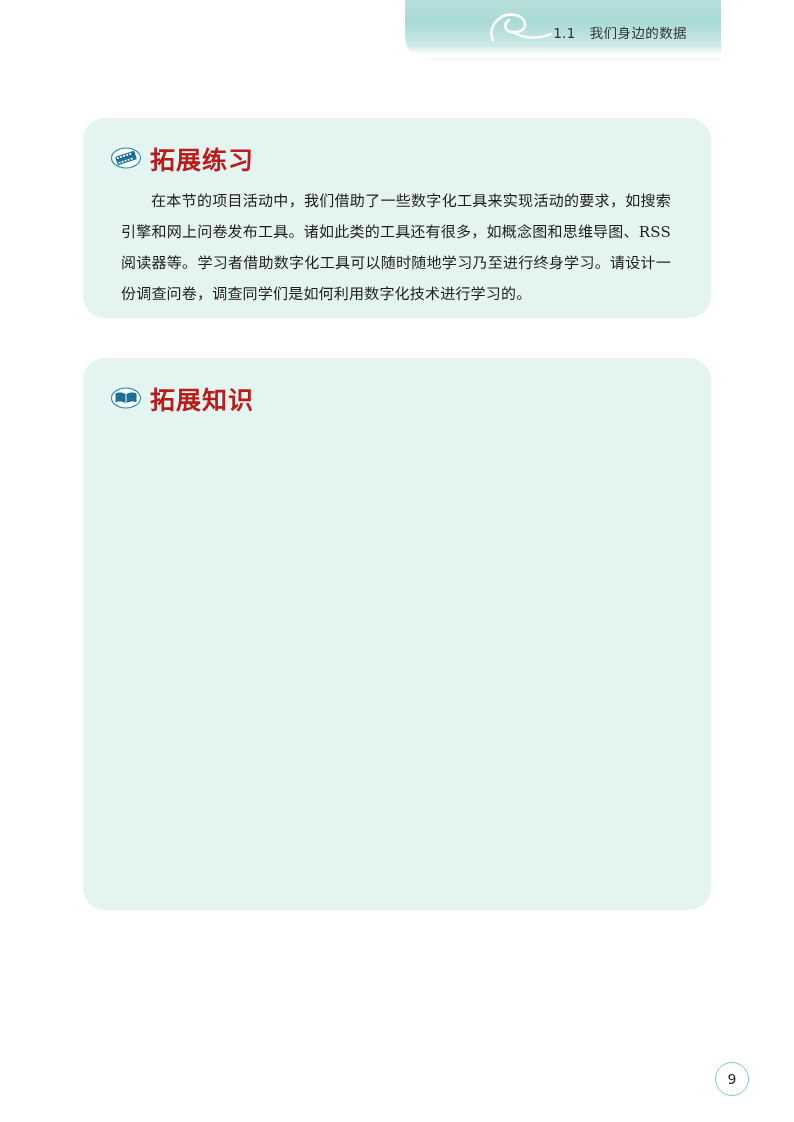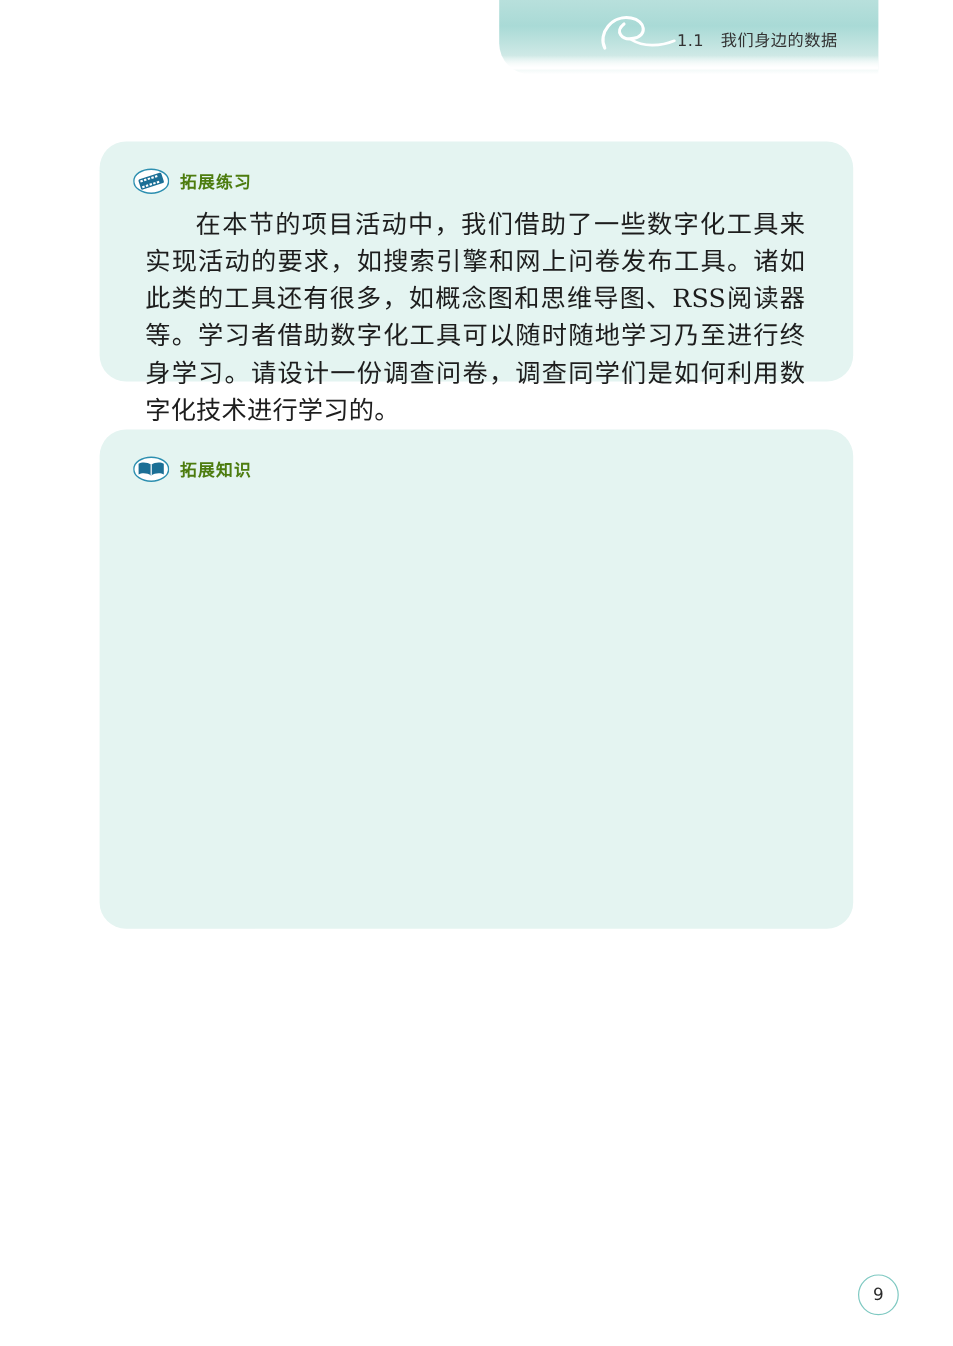--- a/index.html
+++ b/index.html
@@ -13,21 +13,21 @@
     background: #ffffff;
     font-family: "DejaVu Serif", "Liberation Serif", serif;
     position: relative;
     overflow: hidden;
   }
 
   
   .header-band {
     position: absolute;
     top: 0;
-    left: 416px;
+    left: 405px;
     width: 316px;
     height: 62px;
     background: linear-gradient(180deg, #b8e0dc 0%, #a9dad6 35%, #cfe9e6 75%, #ffffff 100%);
     border-bottom-left-radius: 26px;
   }
   .header-band::after {
     content: "";
     position: absolute;
     left: 0;
     bottom: 4px;
@@ -56,46 +56,46 @@
 
   
   .box {
     position: absolute;
     left: 83px;
     width: 628px;
     background: #e4f4f1;
     border-radius: 22px;
   }
   .box.box-practice { top: 118px; height: 200px; }
-  .box.box-knowledge { top: 358px; height: 416px; }
+  .box.box-knowledge { top: 358px; height: 552px; }
 
   .box-head {
     display: flex;
     align-items: center;
     padding: 22px 0 0 28px;
     gap: 9px;
   }
   .box-icon {
     width: 30px;
     height: 22px;
     flex: 0 0 auto;
   }
   .box-title {
-    font-size: 14px;
-    color: #4d7c0f;
+    font-size: 25px;
+    color: #b91c1c;
     font-weight: bold;
     font-family: "DejaVu Sans", "Liberation Sans", sans-serif;
     letter-spacing: 1px;
   }
   .box-body {
     padding: 10px 40px 0 38px;
   }
   .box-body p {
     margin: 0;
-    font-size: 21px;
+    font-size: 15px;
     line-height: 31px;
     color: #1d1d1d;
     text-align: justify;
     text-indent: 2em;
     letter-spacing: 0.2px;
   }
 
   
   .page-number {
     position: absolute;

